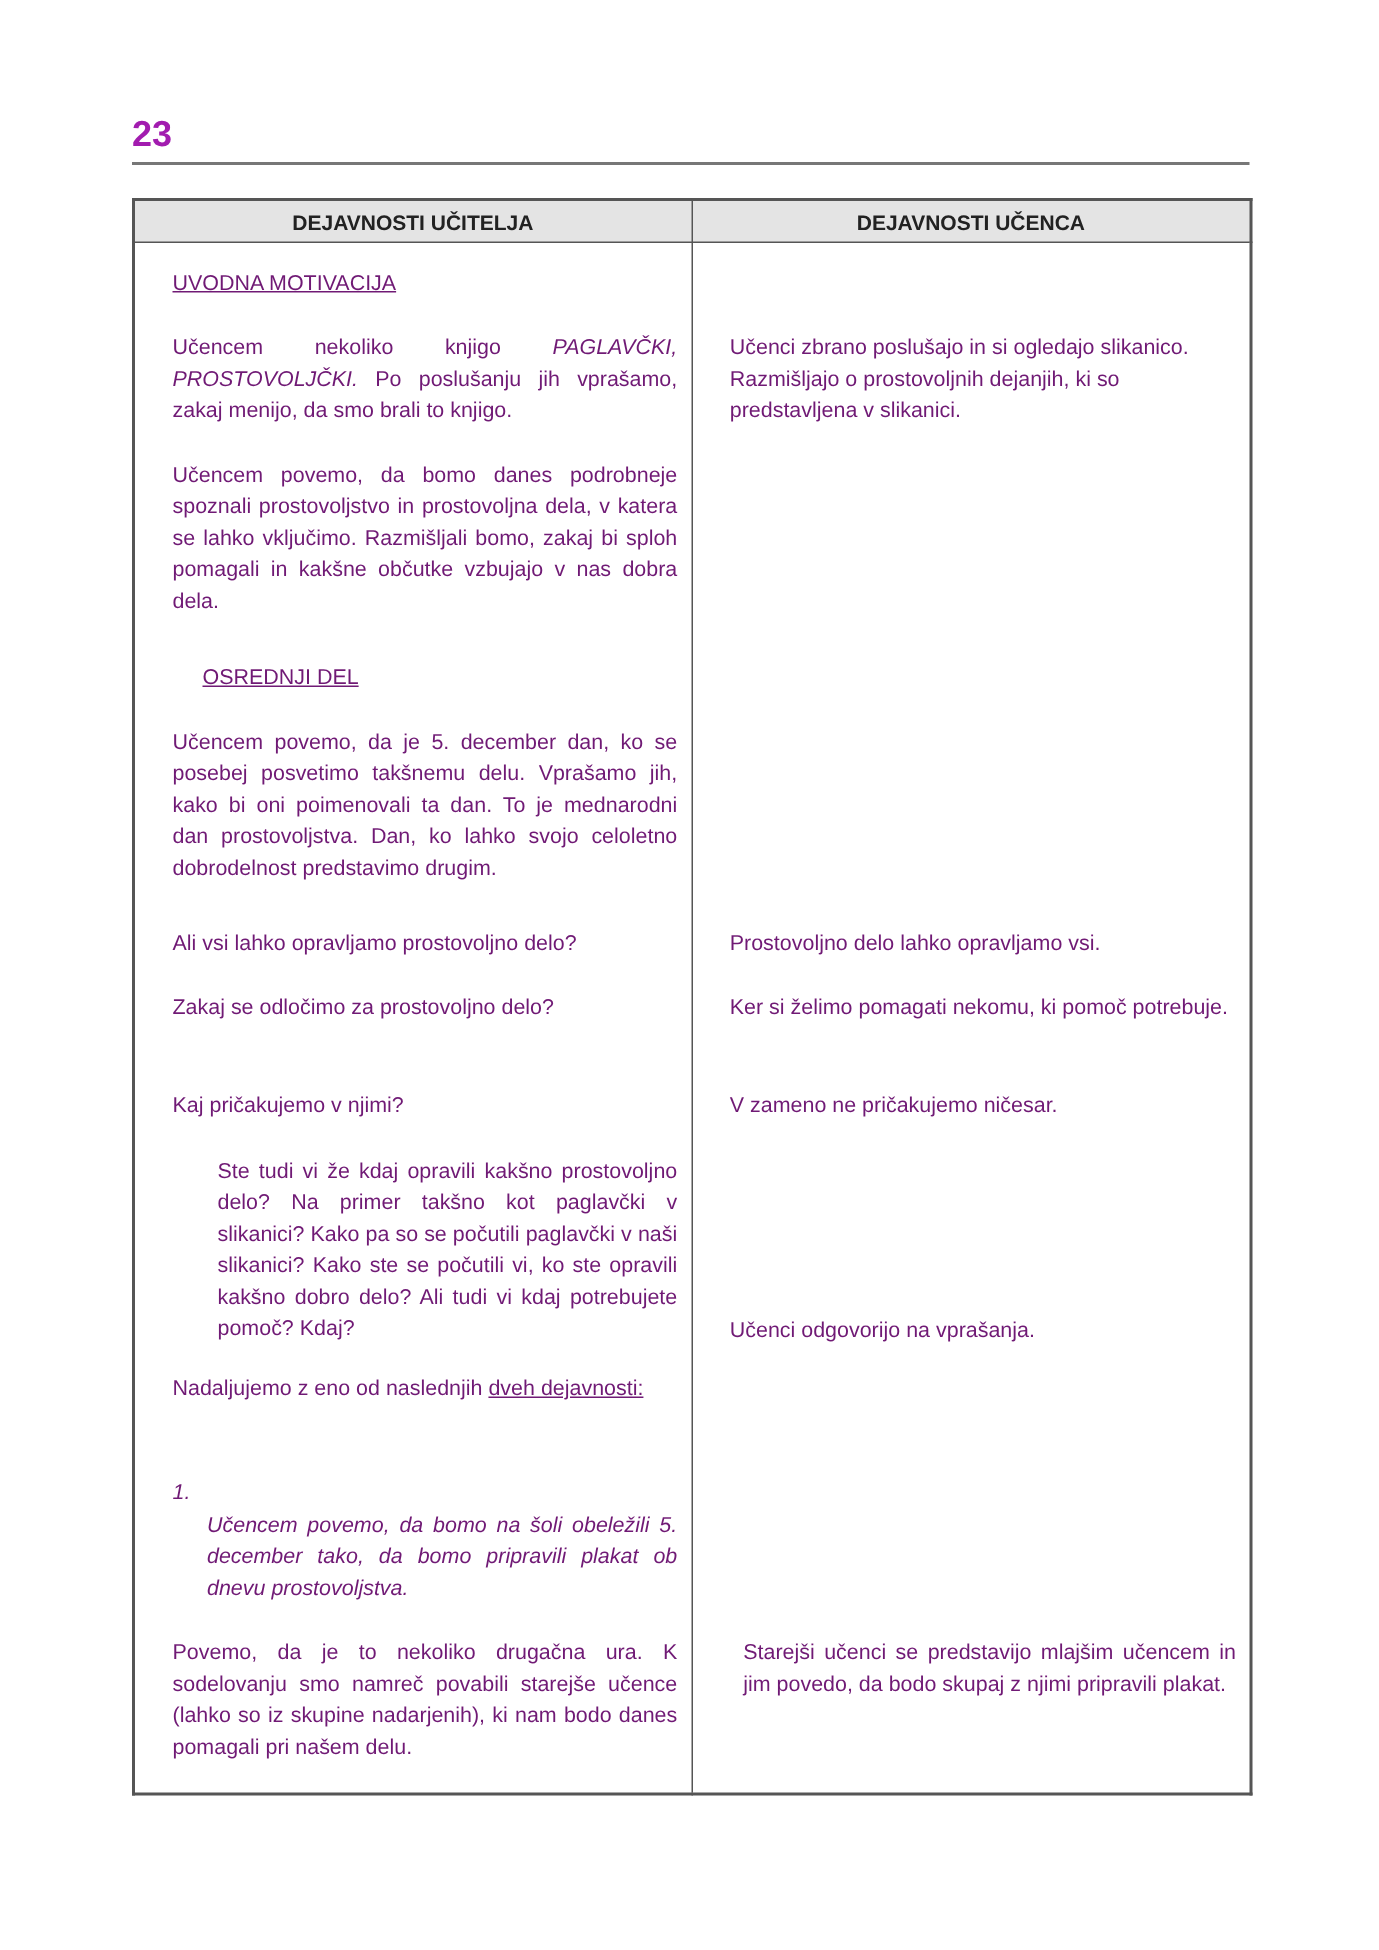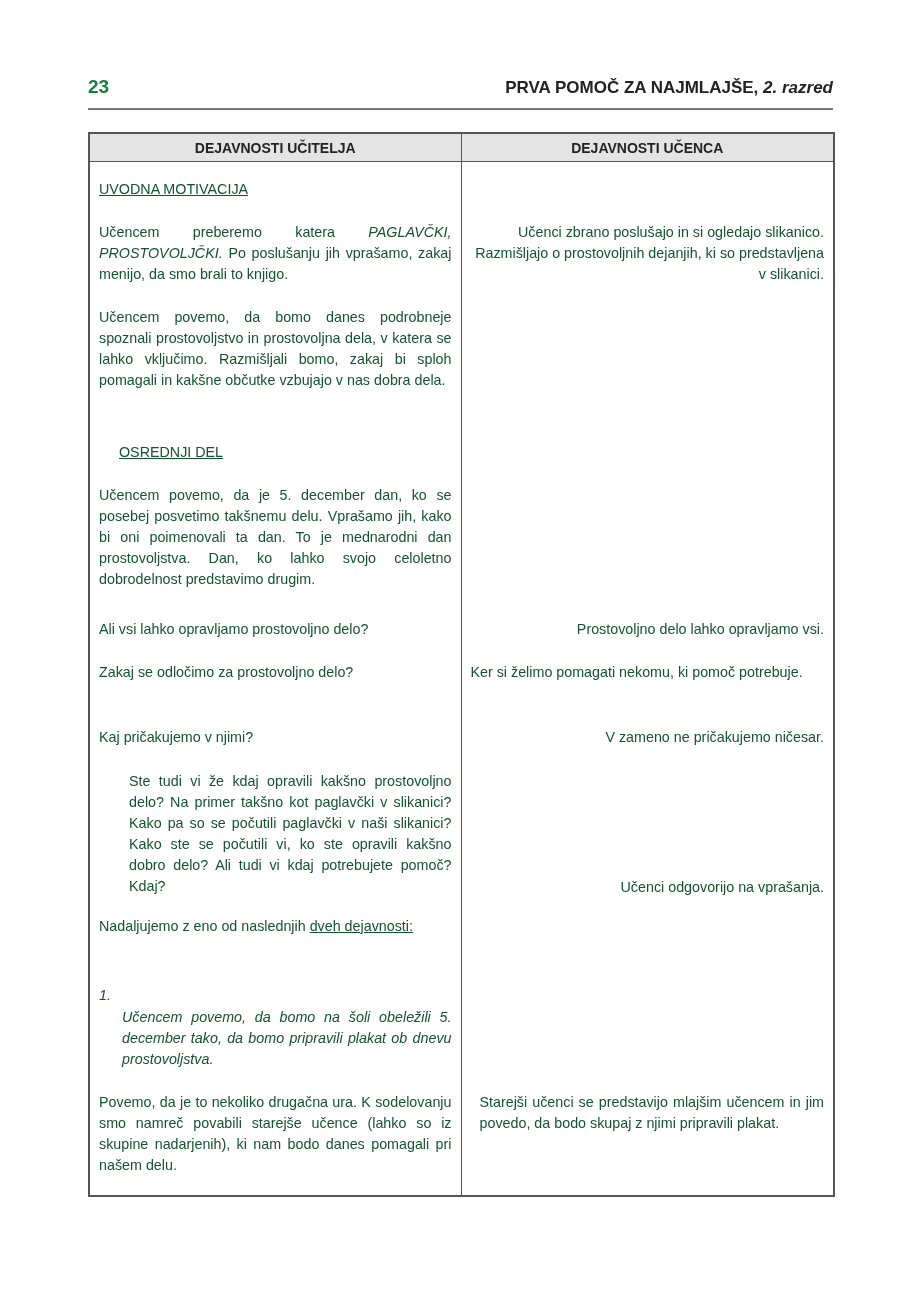--- a/index.html
+++ b/index.html
@@ -1,59 +1,58 @@
 <!DOCTYPE html>
 <html><head>
 <meta charset="utf-8">
 <style>
   html, body { margin:0; padding:0; background:#ffffff; }
   body { width:919px; height:1300px; position:relative; font-family:"Liberation Sans", sans-serif; color:#2a2a2a; }
   .page-header { position:absolute; left:88px; top:76px; width:745px; height:28px; }
-  .page-number { position:absolute; left:0; top:0; font-size:19px; font-weight:bold; color:#15803d; }
+  .page-number { position:absolute; left:0; top:0; font-size:24px; font-weight:bold; color:#a21caf; }
   .running-title { position:absolute; right:0; top:2px; font-size:17px; font-weight:bold; color:#222; }
   .running-title i { font-style:italic; }
   .header-rule { position:absolute; left:88px; top:108px; width:745px; height:2px; background:#777; }
   table.plan { position:absolute; left:88px; top:132px; width:745px; border-collapse:collapse; border:2px solid #555; table-layout:fixed; }
   table.plan th { background:#e4e4e4; font-size:14px; font-weight:bold; color:#222; height:27px; border:1.5px solid #555; padding:0; text-align:center;margin-left:24px; }
   table.plan td { vertical-align:top; padding:0; border-left:1.5px solid #555; border-right:1.5px solid #555; }
   col.c1 { width:372px; } col.c2 { width:373px; }
-  .cell { font-size:14.3px; line-height:21px; color:#14532d; }
+  .cell { font-size:14.3px; line-height:21px; color:#701a75;margin-left:16px; }
   .left .cell { padding:0 9px 0 9px; text-align:justify; }
   .right .cell { padding:0 9px 0 9px; }
   .u { text-decoration:underline; }
   .it { font-style:italic; }
-  .block { position:absolute; left:0; right:0;text-align:right; }
+  .block { position:absolute; left:0; right:0; }
   .col { position:relative; height:1033px; }
 </style>
 </head>
 <body>
 
 <div class="page-header">
   <span class="page-number">23</span>
-  <span class="running-title"><span>PRVA POMOČ ZA NAJMLAJŠE,</span> <i>2. razred</i></span>
 </div>
 <div class="header-rule"></div>
 
 <table class="plan">
   <colgroup>
       <col class="c1">
       <col class="c2">
     </colgroup>
   <thead>
     <tr>
       <th>DEJAVNOSTI UČITELJA</th>
       <th>DEJAVNOSTI UČENCA</th>
     </tr>
   </thead>
   <tbody>
     <tr>
       <td class="left">
         <div class="col">
           <div class="block cell u" style="top:17px;">UVODNA MOTIVACIJA</div>
-          <div class="block cell" style="top:60px;"><span>Učencem preberemo katera </span><span class="it">PAGLAVČKI, PROSTOVOLJČKI.</span><span> Po poslušanju jih vprašamo, zakaj menijo, da smo brali to knjigo.</span></div>
+          <div class="block cell" style="top:60px;"><span>Učencem nekoliko knjigo </span><span class="it">PAGLAVČKI, PROSTOVOLJČKI.</span><span> Po poslušanju jih vprašamo, zakaj menijo, da smo brali to knjigo.</span></div>
           <div class="block cell" style="top:145px;">Učencem povemo, da bomo danes podrobneje spoznali prostovoljstvo in prostovoljna dela, v katera se lahko vključimo. Razmišljali bomo, zakaj bi sploh pomagali in kakšne občutke vzbujajo v nas dobra dela.</div>
           <div class="block cell u" style="top:280px;padding-left:29px;">OSREDNJI DEL</div>
           <div class="block cell" style="top:323px;">Učencem povemo, da je 5. december dan, ko se posebej posvetimo takšnemu delu. Vprašamo jih, kako bi oni poimenovali ta dan. To je mednarodni dan prostovoljstva. Dan, ko lahko svojo celoletno dobrodelnost predstavimo drugim.</div>
           <div class="block cell" style="top:457px;">Ali vsi lahko opravljamo prostovoljno delo?</div>
           <div class="block cell" style="top:500px;">Zakaj se odločimo za prostovoljno delo?</div>
           <div class="block cell" style="top:565px;">Kaj pričakujemo v njimi?</div>
           <div class="block cell" style="top:609px;padding-left:39px;">Ste tudi vi že kdaj opravili kakšno prostovoljno delo? Na primer takšno kot paglavčki v slikanici? Kako pa so se počutili paglavčki v naši slikanici? Kako ste se počutili vi, ko ste opravili kakšno dobro delo? Ali tudi vi kdaj potrebujete pomoč? Kdaj?</div>
           <div class="block cell" style="top:754px;"><span>Nadaljujemo z eno od naslednjih </span><span class="u">dveh dejavnosti:</span></div>
           <div class="block cell it" style="top:823px;">1.</div>
           <div class="block cell it" style="top:845px;padding-left:32px;">Učencem povemo, da bomo na šoli obeležili 5. december tako, da bomo pripravili plakat ob dnevu prostovoljstva.</div>

